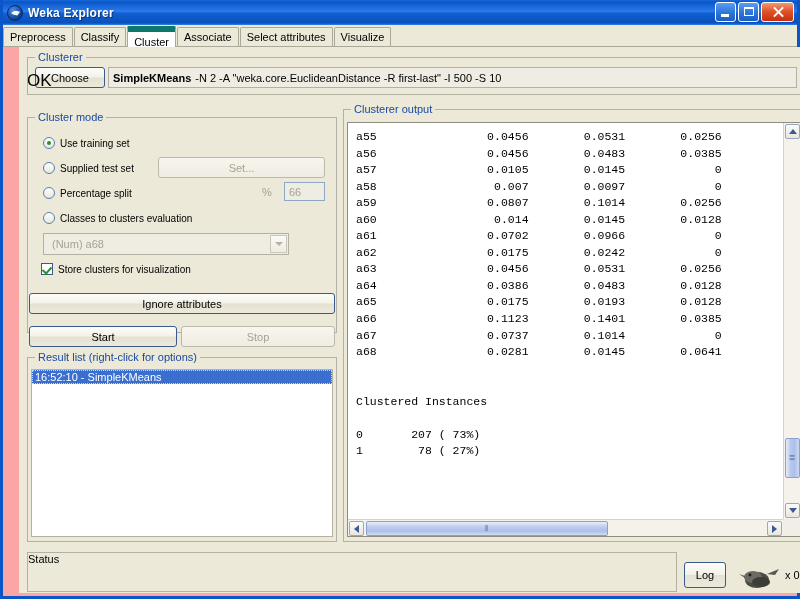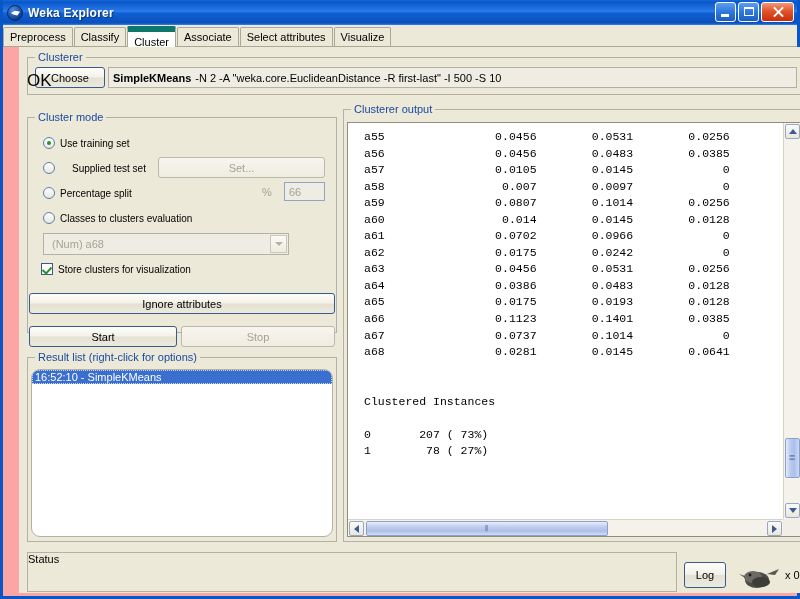--- a/index.html
+++ b/index.html
@@ -292,21 +292,21 @@
     border: 1px solid #8f8c80;
     background: #ffffff;
     box-sizing: border-box;
     overflow: hidden;
   }
   #output-text {
     position: absolute;
     left: 0; top: 0;
     right: 17px; bottom: 17px;
     overflow: hidden;
-    padding: 6px 0 0 16px;
+    padding: 6px 0 0 8px;
     box-sizing: border-box;
     border-radius: 17px;
   }
   #output-text pre {
     margin: 0;
     font-family: "Liberation Mono", "DejaVu Sans Mono", monospace;
     font-size: 11.5px;
     line-height: 16.55px;
     color: #000;
     white-space: pre;
@@ -445,21 +445,21 @@
 
     <div class="group" style="left:8px; top:62px; width:310px; height:216px;margin-top:8px;">
       <span class="legend">Cluster mode</span>
     </div>
 
     <div class="radio-row" style="left:24px; top:90px;">
       <span class="radio checked"></span>
       <span>Use training set</span>
     </div>
 
-    <div class="radio-row" style="left:24px; top:115px;gap:12px;">
+    <div class="radio-row" style="left:24px; top:115px;">
       <span class="radio"></span>
       <span>Supplied test set</span>
     </div>
     <div class="btn disabled" style="position:absolute; left:139px; top:110px; width:167px; height:21px;">Set...</div>
 
     <div class="radio-row" style="left:24px; top:140px;">
       <span class="radio"></span>
       <span>Percentage split</span>
     </div>
     <div style="position:absolute; left:243px; top:139px; font-size:11px; color:#a6a295;">%</div>
@@ -480,21 +480,21 @@
       <span>Store clusters for visualization</span>
     </div>
 
     <div class="btn" style="position:absolute; left:10px; top:246px; width:306px; height:21px;">Ignore attributes</div>
     <div class="btn" style="position:absolute; left:10px; top:279px; width:148px; height:21px;">Start</div>
     <div class="btn disabled" style="position:absolute; left:162px; top:279px; width:154px; height:21px;">Stop</div>
 
     <div class="group" style="left:8px; top:310px; width:310px; height:185px;">
       <span class="legend">Result list (right-click for options)</span>
     </div>
-    <div id="result-list-box" style="left:12px; top:322px; width:302px; height:168px;border-radius:9px;">
+    <div id="result-list-box" style="left:12px; top:322px; width:302px; height:168px;">
       <div class="list-item selected">16:52:10 - SimpleKMeans</div>
     </div>
 
     <div class="group" style="left:324px; top:62px; width:462px; height:433px;">
       <span class="legend">Clusterer output</span>
     </div>
 
     <div id="output-wrap" style="left:328px; top:75px; width:454px; height:415px;">
       <div id="output-text">
         <pre>a55                0.0456        0.0531        0.0256

